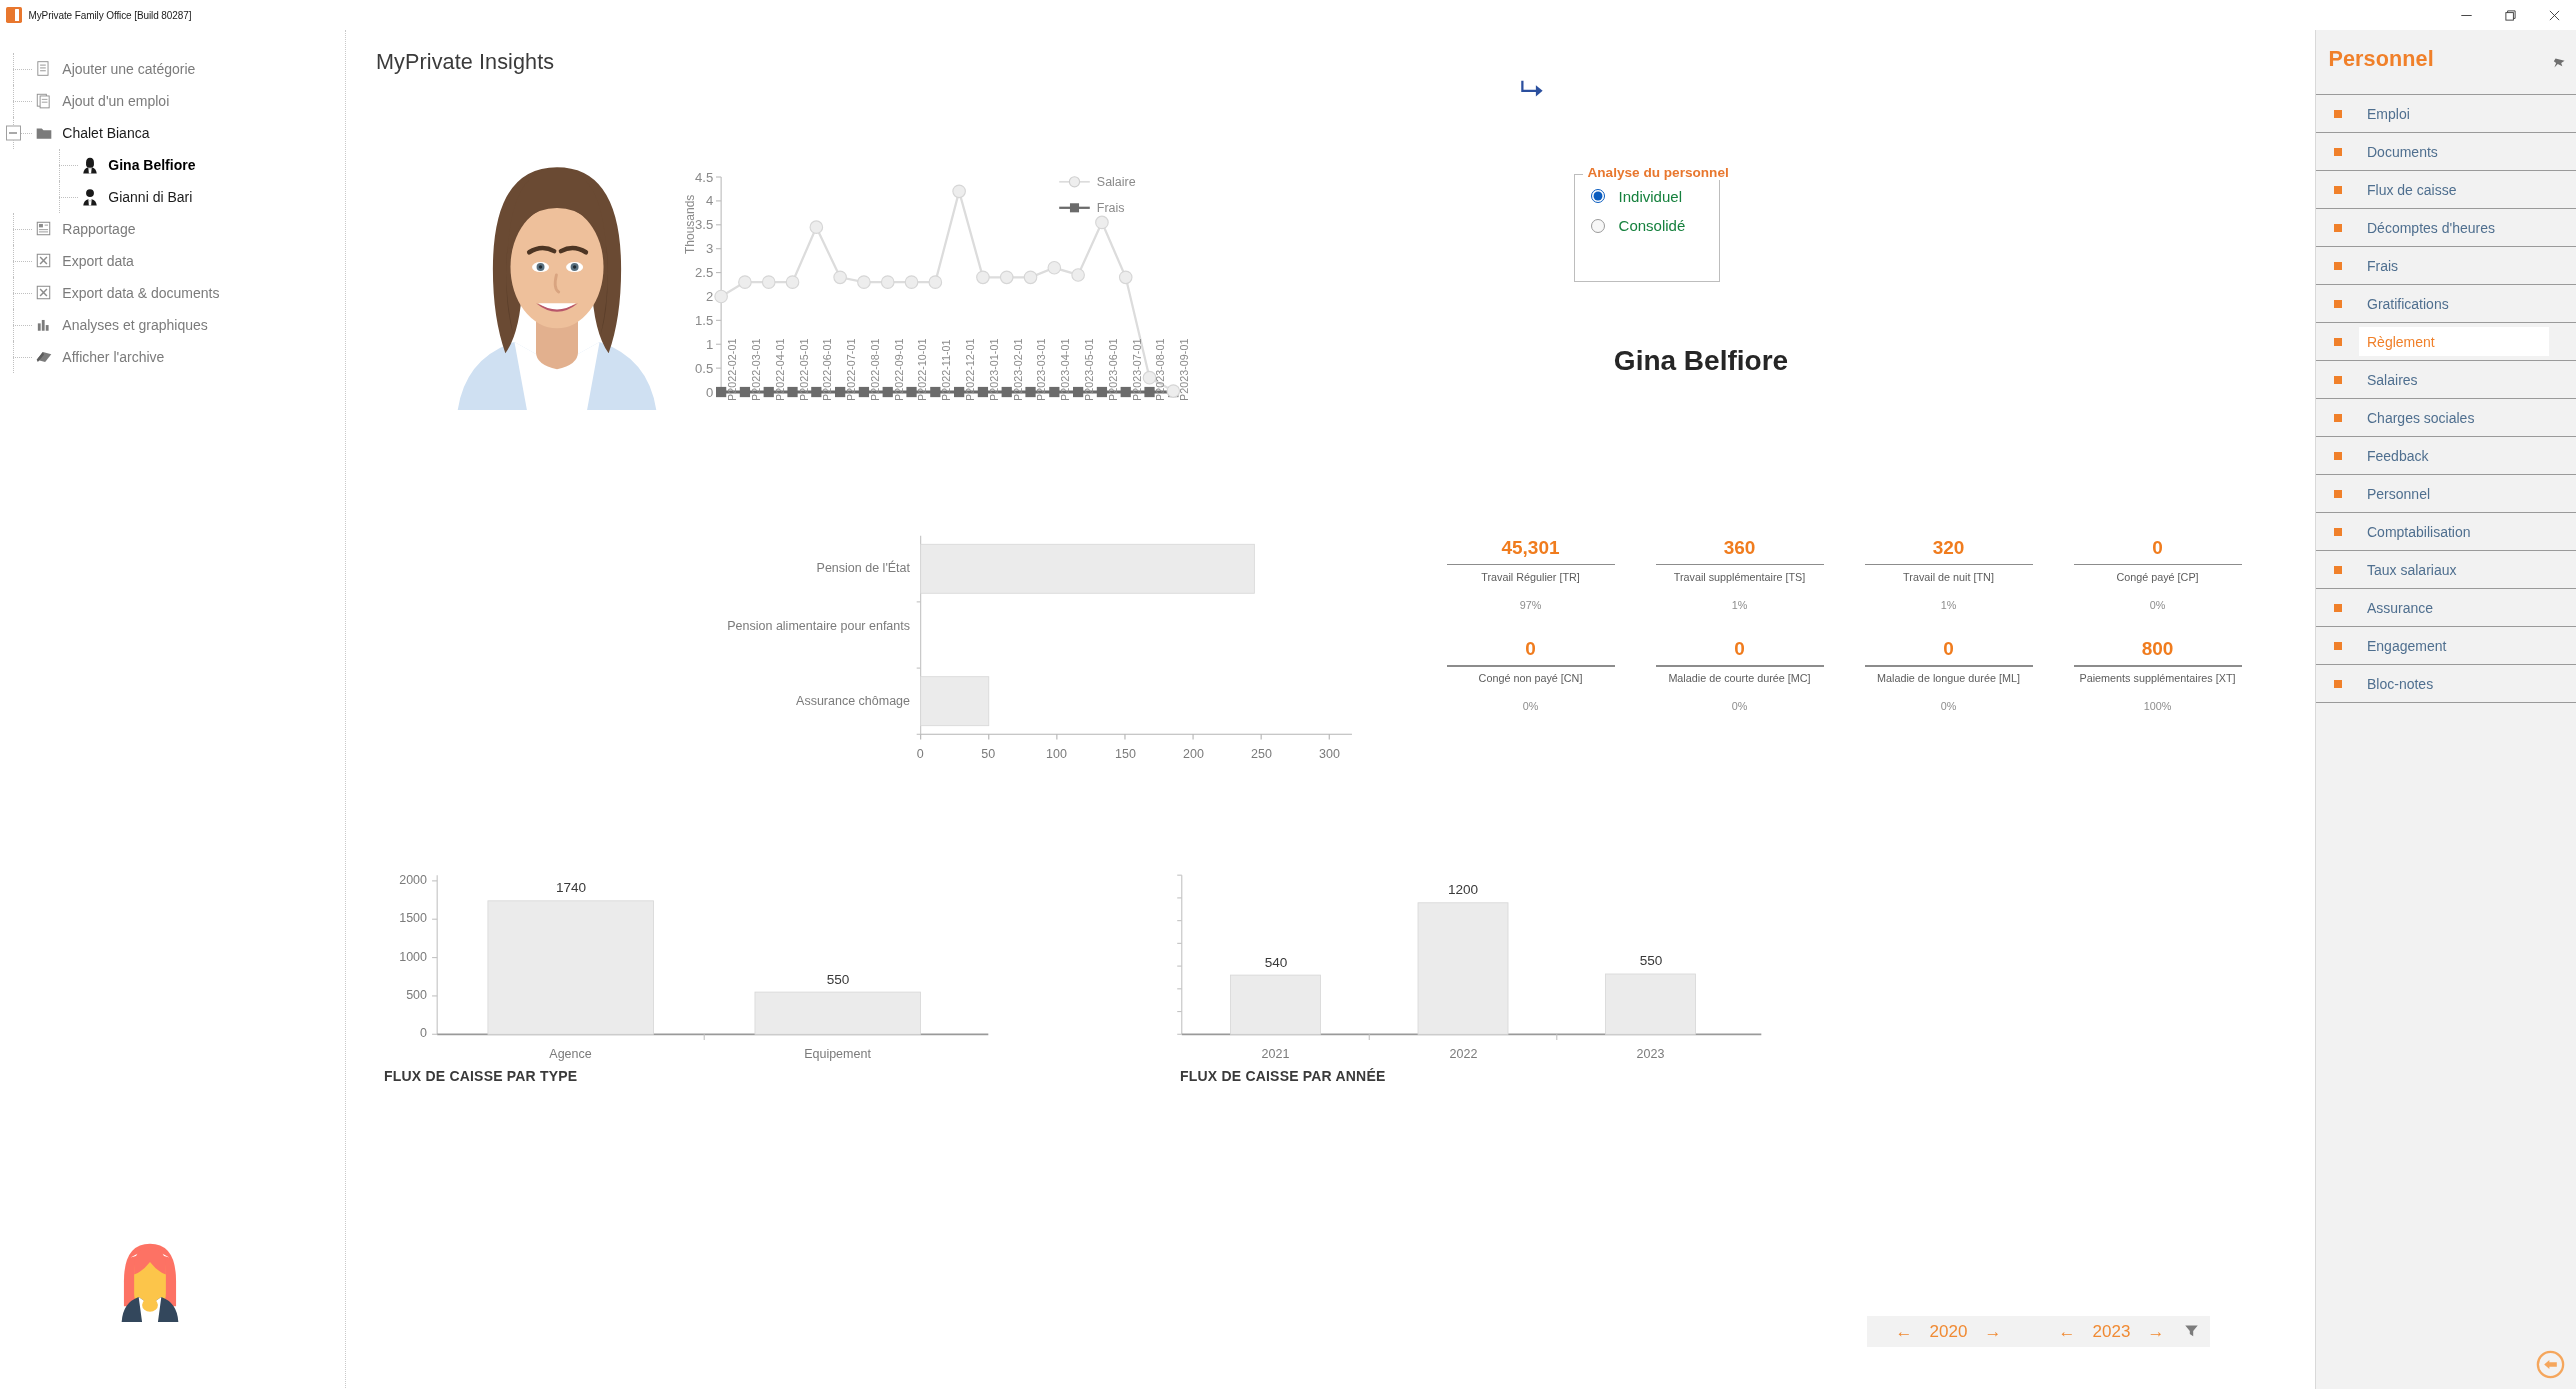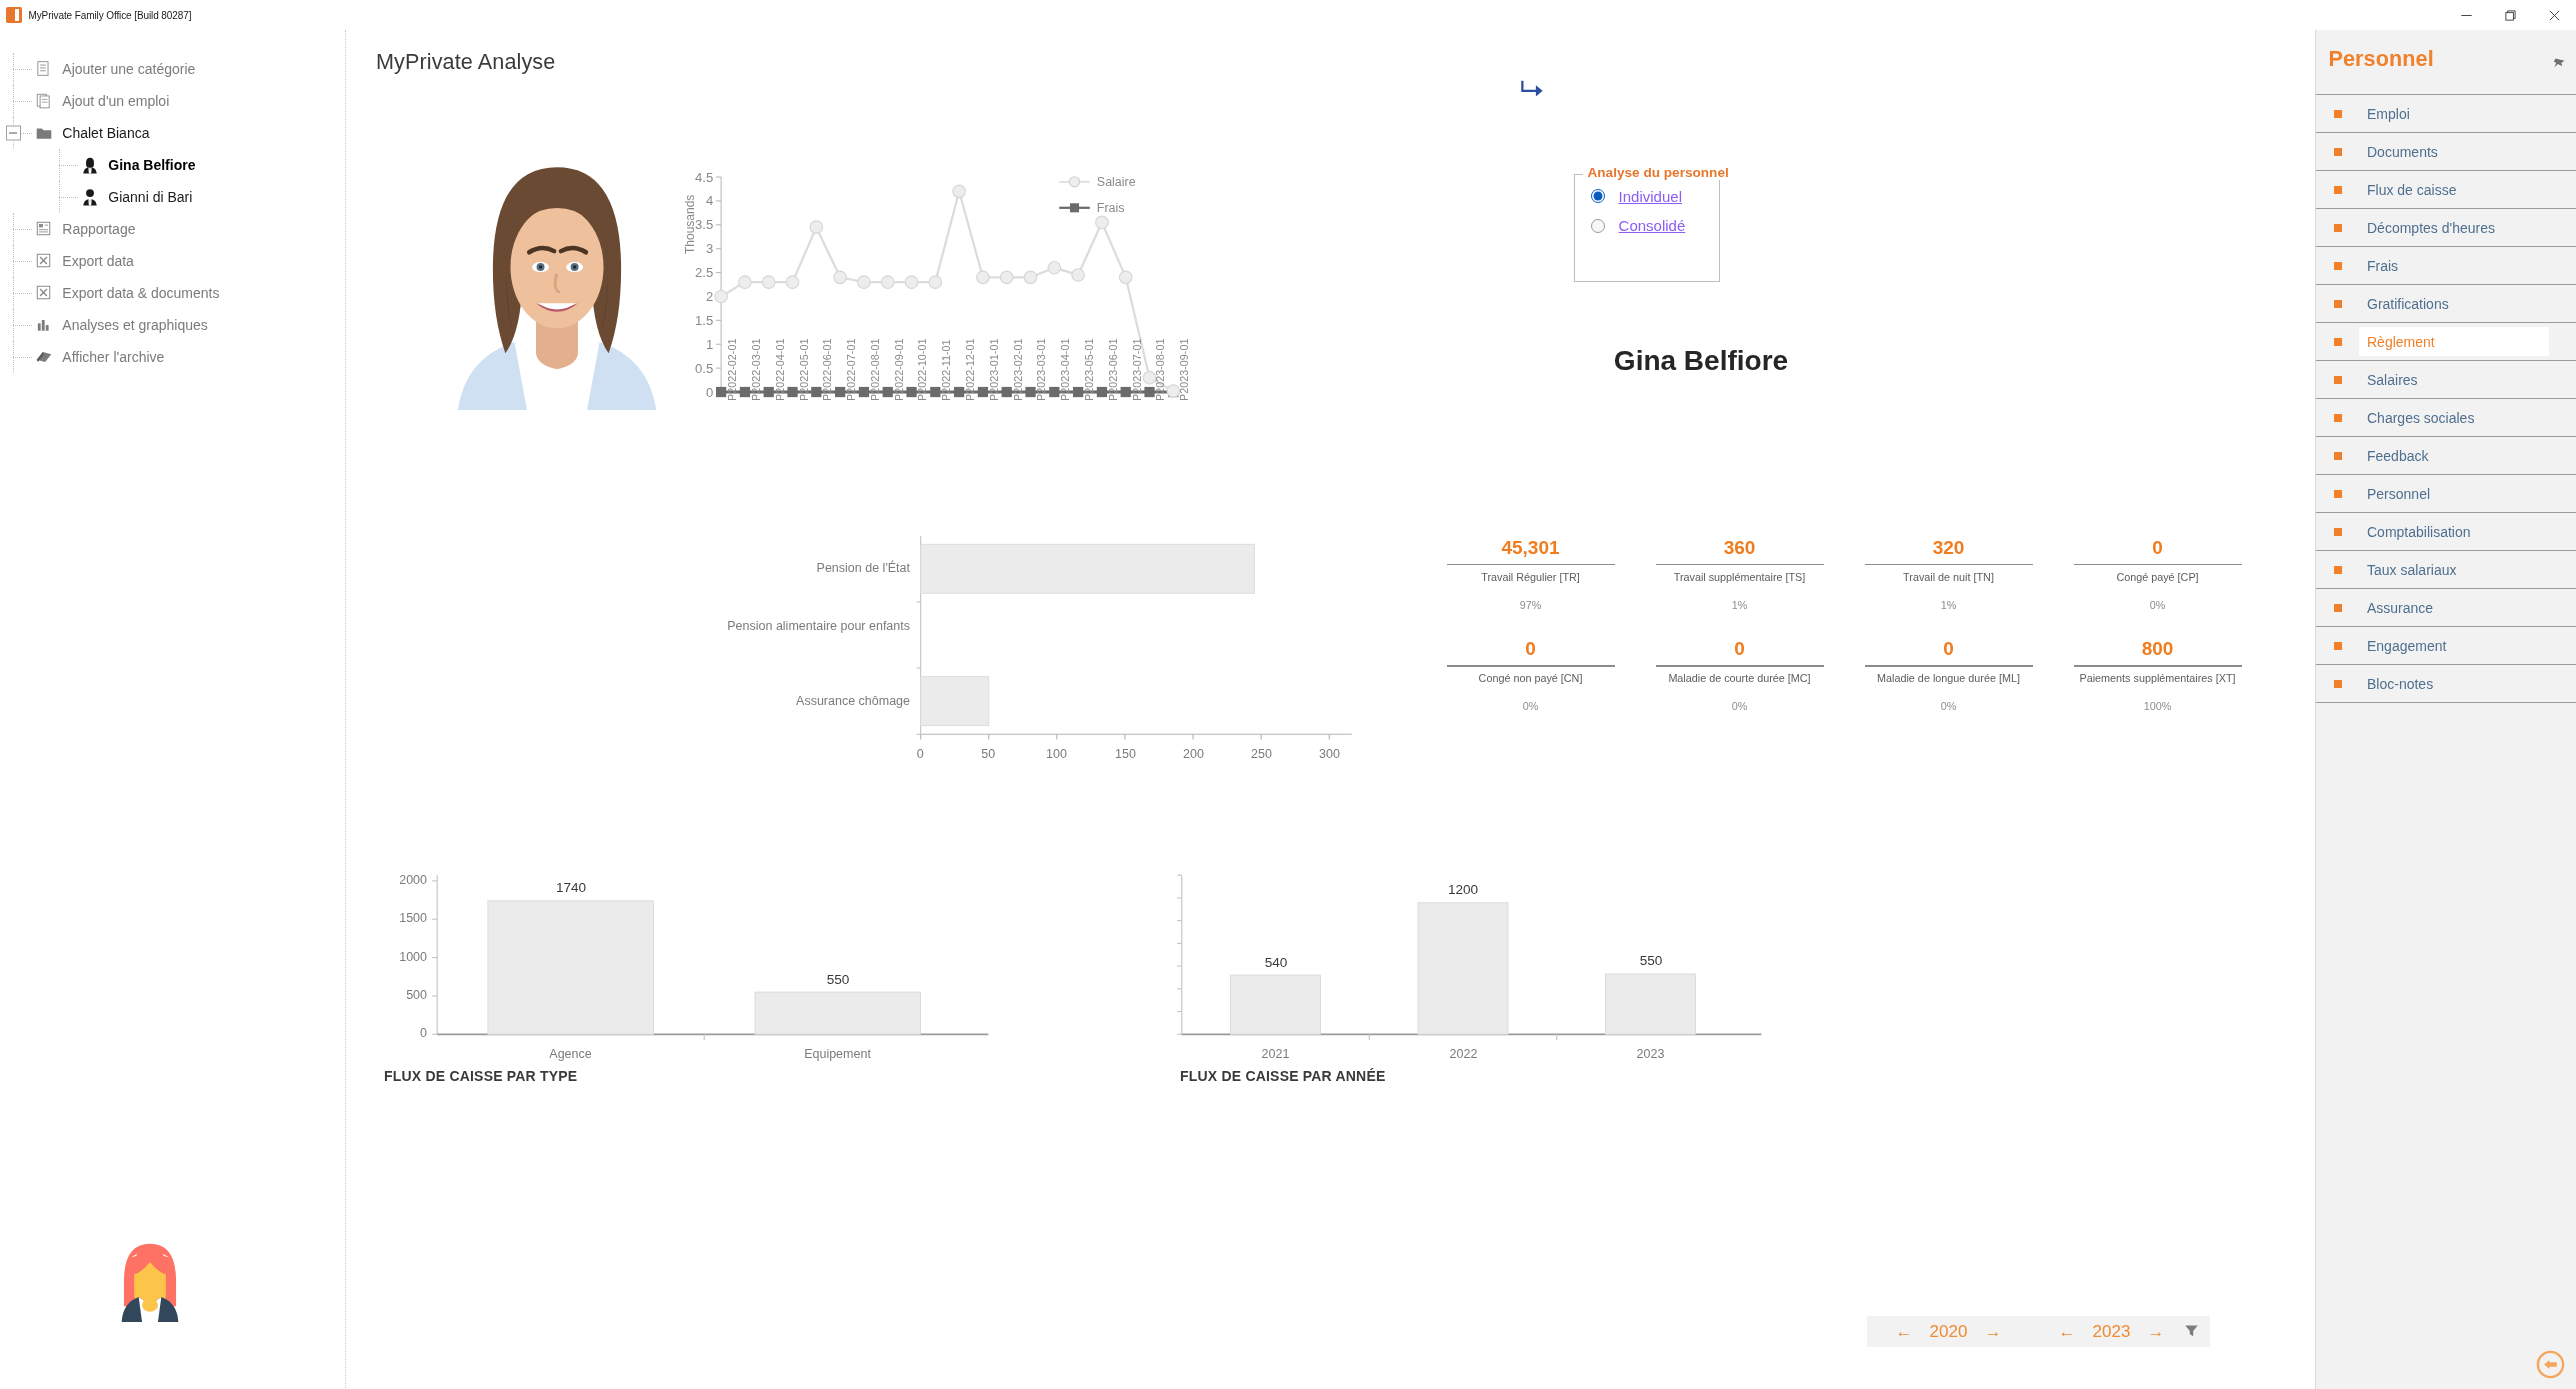--- a/index.html
+++ b/index.html
@@ -137,21 +137,21 @@
   .radio {
     width: 14px; height: 14px; border-radius: 50%;
     border: 1.1px solid #9a9a9a; background: #f7f7f7; position: relative; flex: 0 0 auto;
   }
   .radio.on { border-color: #0a5cbf; background: #ffffff; }
   .radio.on::after {
     content: ""; position: absolute; left: 3.1px; top: 3.1px;
     width: 5.7px; height: 5.7px; border-radius: 50%; background: #0a5cbf;
     box-shadow: 0 0 0 1.4px #0a5cbf;
   }
-  .radio-label { font-size: 15px; color: #8b5cf6; margin-left: 13.6px; text-decoration: underline; }
+  .radio-label { font-size: 15px; color: #15803d; margin-left: 13.6px; }
 
   .person-name {
     position: absolute; left: 1196px; top: 315px; width: 318px;
     text-align: center; font-size: 28px; font-weight: bold; color: #262626;
   }
 
   
   .hbar { position: absolute; left: 364px; top: 500px; width: 654px; height: 267px; }
   .hbar-label {
     position: absolute; right: 0; font-size: 12.5px; color: #7b7b7b;
@@ -392,21 +392,21 @@
       <path d="M62 96 q0 -44 28 -44 q28 0 28 44 v34 q0 24 -28 24 q-28 0 -28 -24 z" fill="#fcc54a"></path>
       <path d="M62 96 q14 -4 28 -22 q14 18 28 22 v-14 q0 -32 -28 -32 q-28 0 -28 32 z" fill="#fd7264"></path>
       <path d="M40 180 q2 -34 30 -44 l20 14 l20 -14 q28 10 30 44 z" fill="#33475c"></path>
       <path d="M70 136 l20 14 l20 -14 l-6 44 h-28 z" fill="#ffffff"></path>
       <ellipse cx="90" cy="150" rx="14" ry="12" fill="#fcc54a"></ellipse>
     </svg>
   </div>
 </div>
 
 <div class="main">
-  <div class="page-title">MyPrivate Analyse</div>
+  <div class="page-title">MyPrivate Insights</div>
 
   <div class="return-arrow">
     <svg width="27" height="23" viewBox="0 0 48 40">
       <path d="M6 6 V24 H36" fill="none" stroke="#2b4f9e" stroke-width="4"></path>
       <path d="M30 14 L42 24 L30 34 Z" fill="#2b4f9e"></path>
     </svg>
   </div>
 
   <div class="portrait">
     <svg width="244" height="261" viewBox="0 0 430 460">

